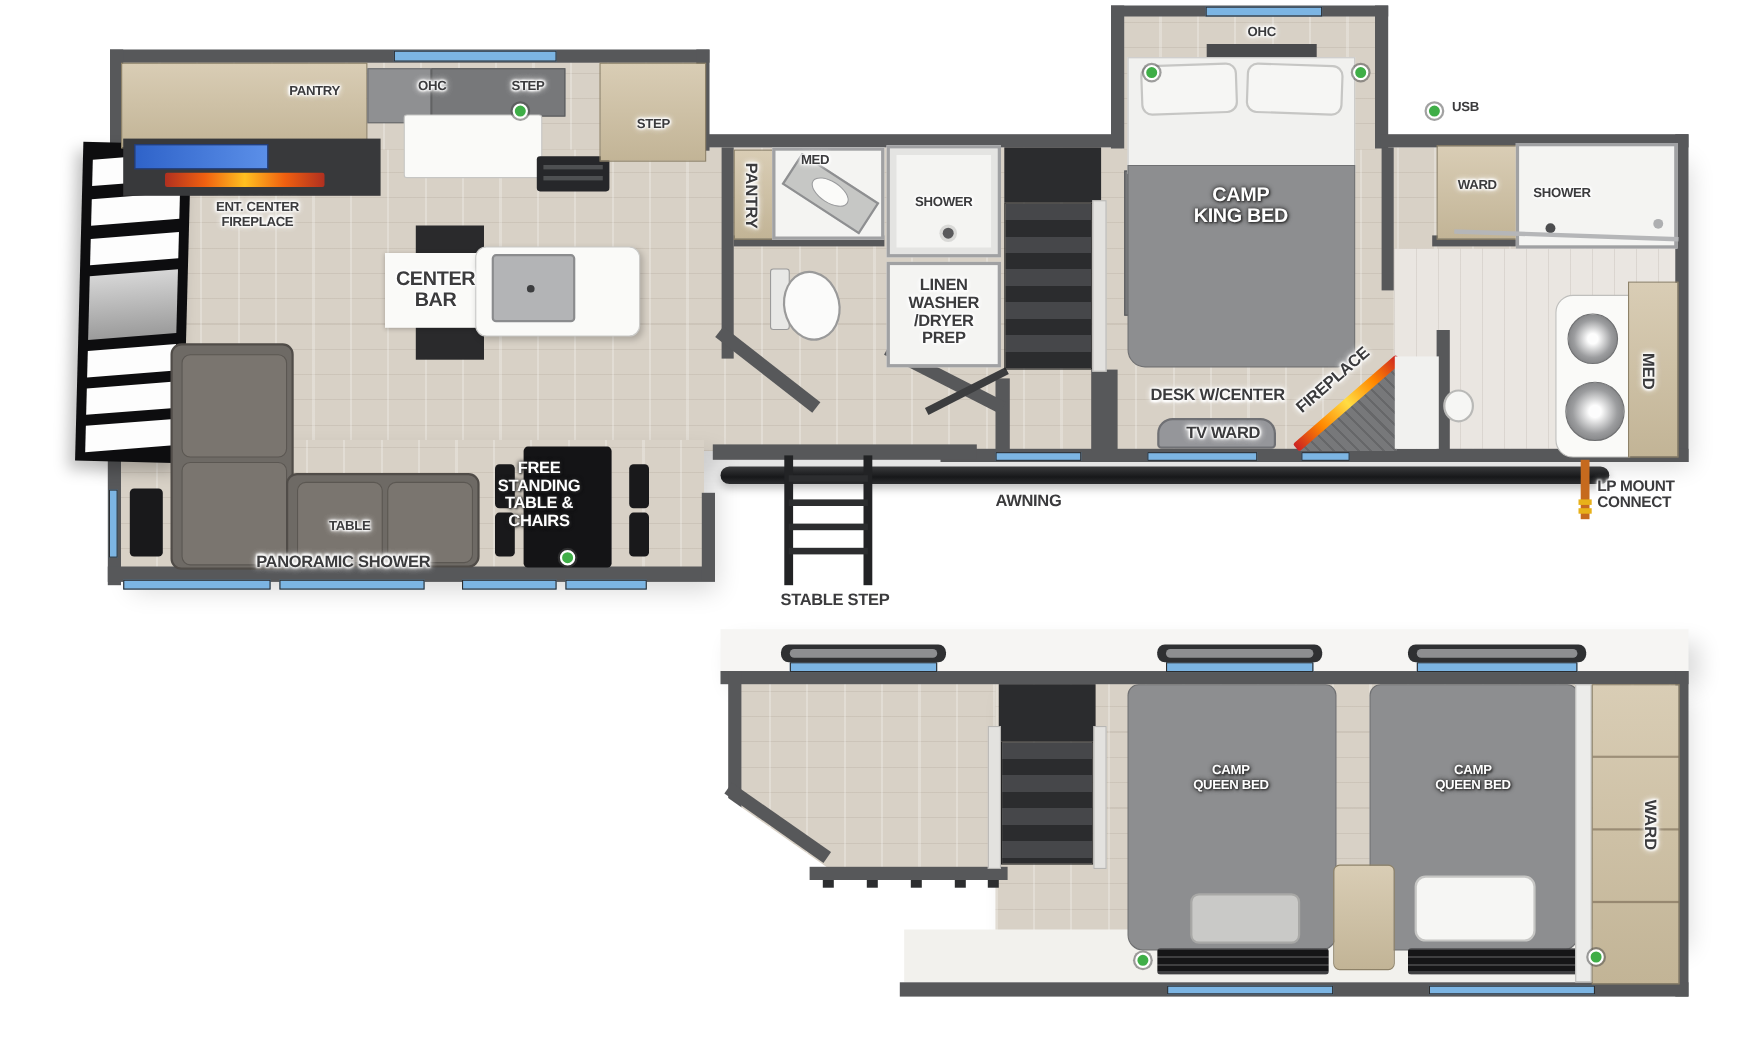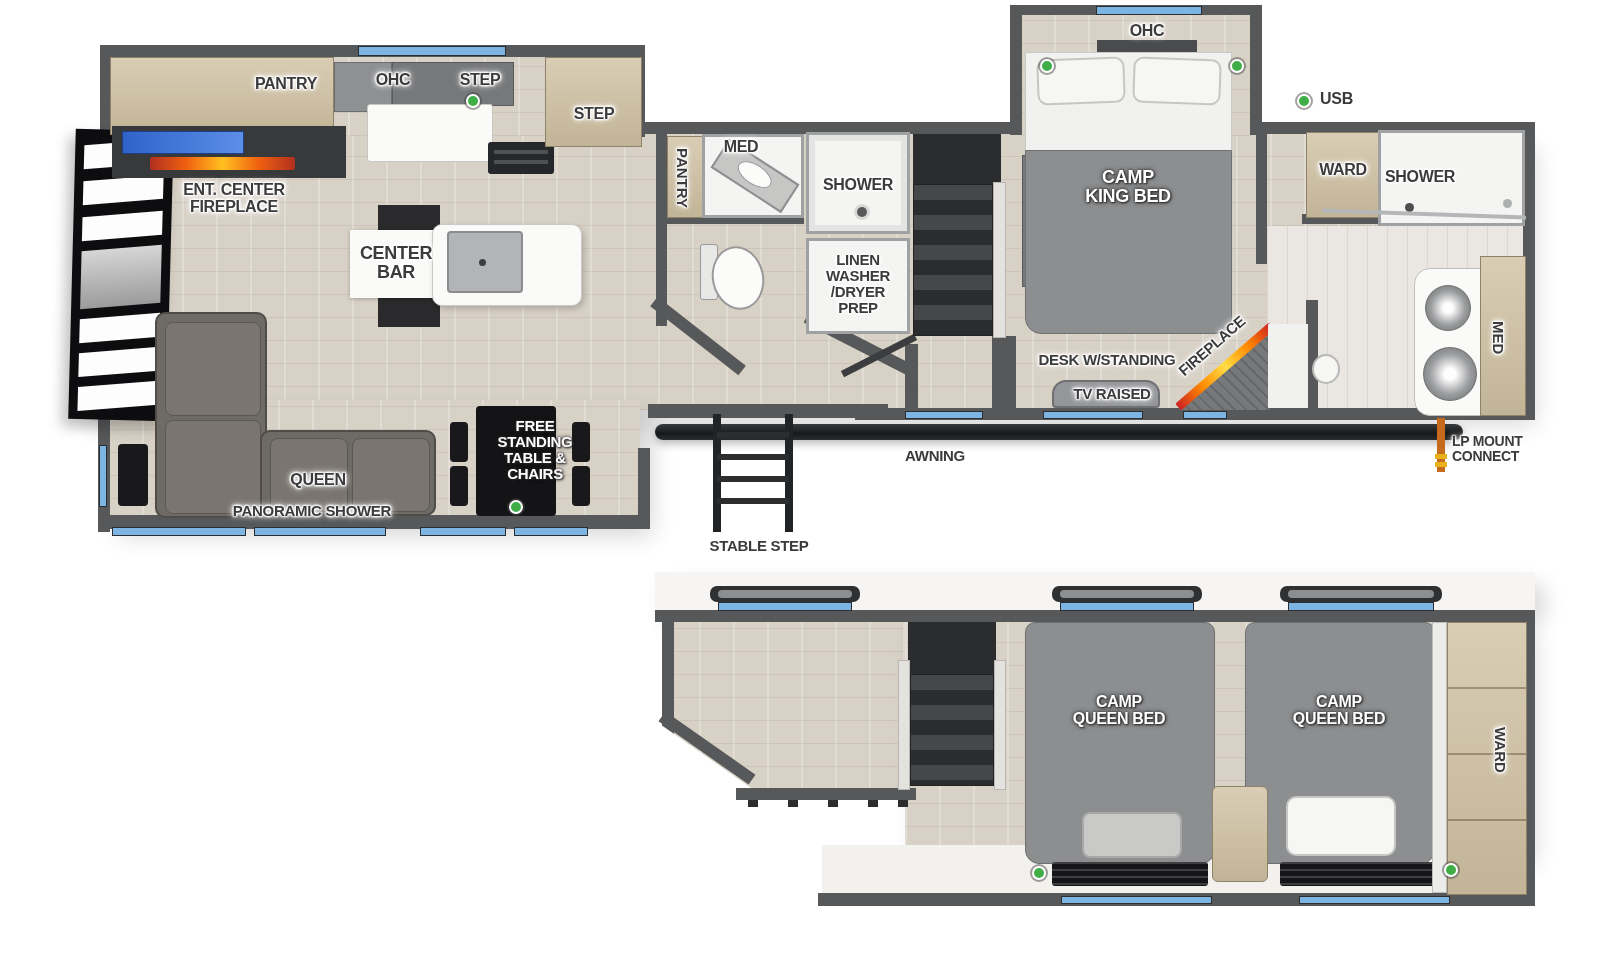--- a/index.html
+++ b/index.html
@@ -16,21 +16,21 @@
                           repeating-linear-gradient(0deg,rgba(120,105,90,.12) 0 1px,transparent 1px 23px);}
   .tile{position:absolute;background:#eae6e1;
         background-image:repeating-linear-gradient(90deg,rgba(150,140,130,.18) 0 1px,transparent 1px 20px);}
   .shadow{box-shadow:12px 14px 22px rgba(0,0,0,.16);}
   .tan{position:absolute;background:linear-gradient(180deg,#d9cdb5,#c2b496);border:1px solid #8e8268;}
   .white-room{position:absolute;background:#f4f4f2;border:3px solid #a0a1a3;box-sizing:border-box;}
   .white-card{position:absolute;background:#fafaf8;}
   .window{position:absolute;background:var(--window);border:1px solid #2c2d2f;box-sizing:border-box;}
   .usb-dot{position:absolute;width:14px;height:14px;border-radius:50%;background:var(--usb);
            border:2px solid #fff;box-shadow:0 0 0 2px rgba(70,70,70,.5);box-sizing:border-box;}
-  .lbl{position:absolute;color:#3b3b3d;font-weight:700;font-size:16px;line-height:1.06;
+  .lbl{position:absolute;color:#3b3b3d;font-weight:700;font-size:12px;line-height:1.06;
        letter-spacing:-0.3px;text-align:center;white-space:pre-line;
        text-shadow:-1px -1px 2px #fff,1px -1px 2px #fff,-1px 1px 2px #fff,1px 1px 2px #fff,0 0 7px #fff,0 0 7px #fff;}
   .lbl-white{color:#fff;text-shadow:0 0 3px rgba(40,40,40,.9),0 0 5px rgba(40,40,40,.7),1px 1px 2px rgba(40,40,40,.9);}
   .lbl-v{writing-mode:vertical-rl;letter-spacing:0;}
   .sm{font-size:15px;}
   .dark-furn{position:absolute;background:#19191b;border-radius:4px;}
   .sofa{position:absolute;background:#6e6a65;border:2px solid #504c48;border-radius:10px;box-sizing:border-box;}
   .cushion{position:absolute;background:#7a756f;border:1px solid #5b5752;border-radius:8px;}
   .stairs{position:absolute;background:repeating-linear-gradient(180deg,#46474a 0 15px,#2b2c2e 15px 30px);
           border:1px solid #222;box-sizing:border-box;}
@@ -258,42 +258,42 @@
   <div class="usb-dot" style="left:1444px;top:863px;"></div>
 
   <div class="lbl" style="left:240px;top:76px;width:92px;">PANTRY</div>
   <div class="lbl" style="left:362px;top:72px;width:62px;">OHC</div>
   <div class="lbl" style="left:444px;top:72px;width:72px;">STEP</div>
   <div class="lbl" style="left:558px;top:106px;width:72px;">STEP</div>
   <div class="lbl" style="left:168px;top:182px;width:132px;">ENT. CENTER
 FIREPLACE</div>
   <div class="lbl" style="left:350px;top:244px;width:92px;font-size:18px;">CENTER
 BAR</div>
-  <div class="lbl" style="left:286px;top:472px;width:64px;">QUEEN</div>
+  <div class="lbl" style="left:286px;top:472px;width:64px;">TABLE</div>
   <div class="lbl sm" style="left:218px;top:503px;width:188px;">PANORAMIC SHOWER</div>
-  <div class="lbl lbl-white sm" style="left:497px;top:418px;width:76px;">FREE
+  <div class="lbl lbl-white sm" style="left:452px;top:418px;width:76px;">FREE
 STANDING
 TABLE &amp;
 CHAIRS</div>
   <div class="lbl lbl-v sm" style="left:674px;top:138px;height:80px;">PANTRY</div>
   <div class="lbl" style="left:716px;top:139px;width:50px;">MED</div>
   <div class="lbl" style="left:820px;top:177px;width:76px;">SHOWER</div>
   <div class="lbl sm" style="left:812px;top:252px;width:92px;">LINEN
 WASHER
 /DRYER
 PREP</div>
   <div class="lbl" style="left:1116px;top:23px;width:62px;">OHC</div>
   <div class="lbl lbl-white" style="left:1058px;top:168px;width:140px;font-size:18px;">CAMP
 KING BED</div>
   <div class="lbl" style="left:1320px;top:91px;width:44px;text-align:left;">USB</div>
   <div class="lbl" style="left:1310px;top:162px;width:66px;">WARD</div>
   <div class="lbl" style="left:1382px;top:169px;width:76px;">SHOWER</div>
   <div class="lbl lbl-v sm" style="left:1490px;top:306px;height:64px;">MED</div>
-  <div class="lbl sm" style="left:1030px;top:352px;width:154px;">DESK W/STANDING</div>
-  <div class="lbl sm" style="left:1066px;top:386px;width:92px;">TV RAISED</div>
+  <div class="lbl sm" style="left:1030px;top:352px;width:154px;">DESK W/CENTER</div>
+  <div class="lbl sm" style="left:1066px;top:386px;width:92px;">TV WARD</div>
   <div class="lbl sm" style="left:1146px;top:338px;width:132px;transform:rotate(-41deg);">FIREPLACE</div>
   <div class="lbl sm" style="left:898px;top:448px;width:74px;">AWNING</div>
   <div class="lbl sm" style="left:698px;top:538px;width:122px;">STABLE STEP</div>
   <div class="lbl sm" style="left:1452px;top:434px;width:92px;text-align:left;font-size:14px;">LP MOUNT
 CONNECT</div>
   <div class="lbl lbl-white" style="left:1052px;top:694px;width:134px;">CAMP
 QUEEN BED</div>
   <div class="lbl lbl-white" style="left:1272px;top:694px;width:134px;">CAMP
 QUEEN BED</div>
   <div class="lbl lbl-v sm" style="left:1492px;top:702px;height:96px;">WARD</div>

